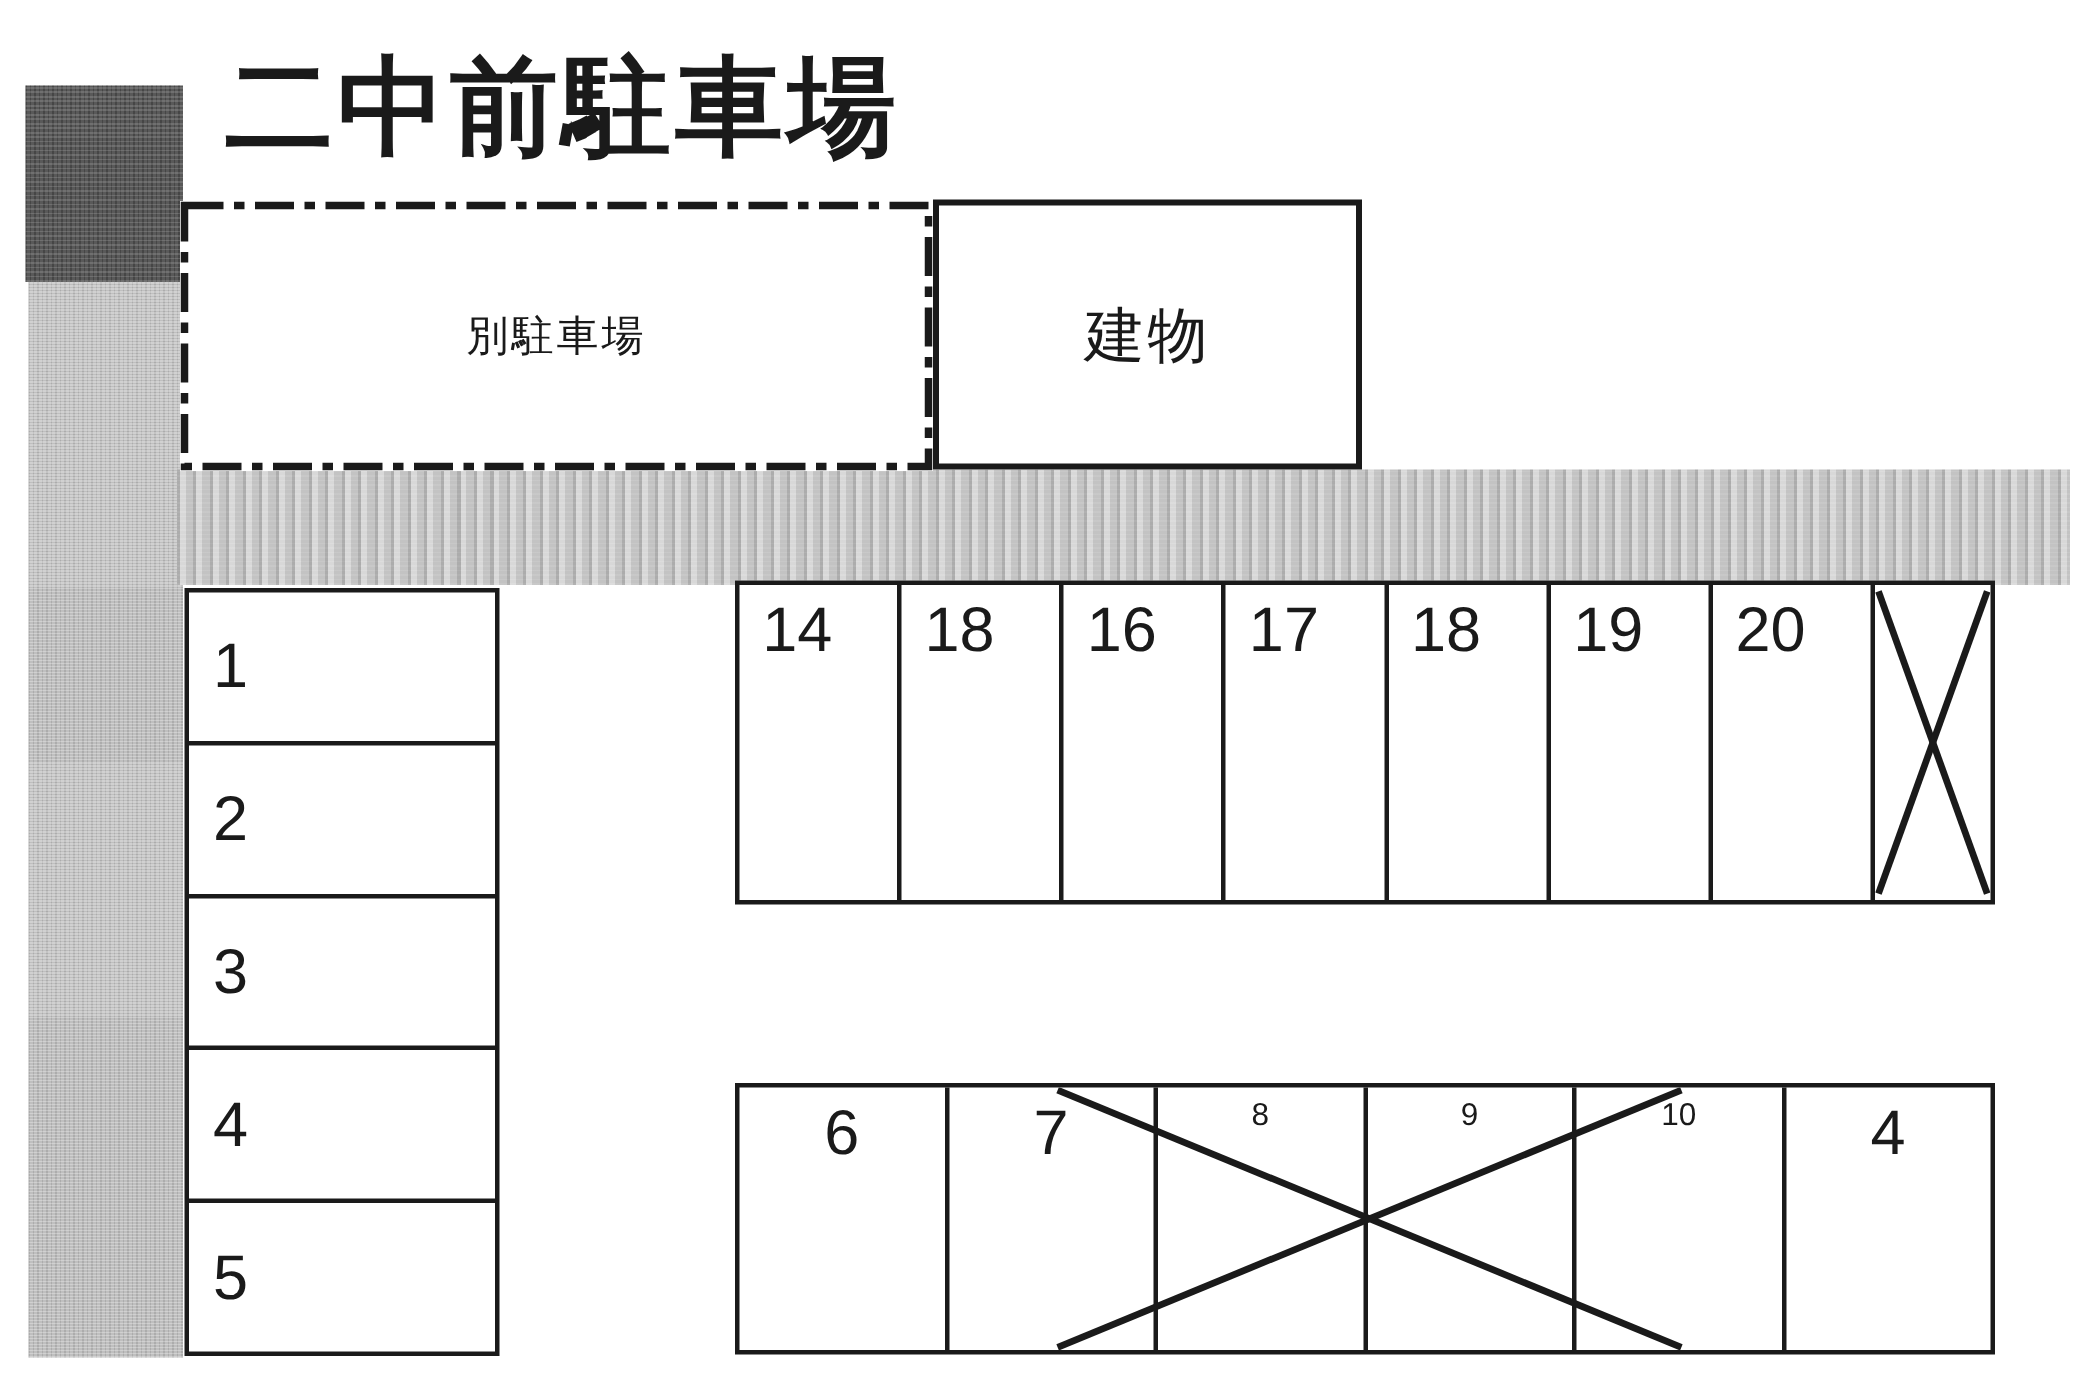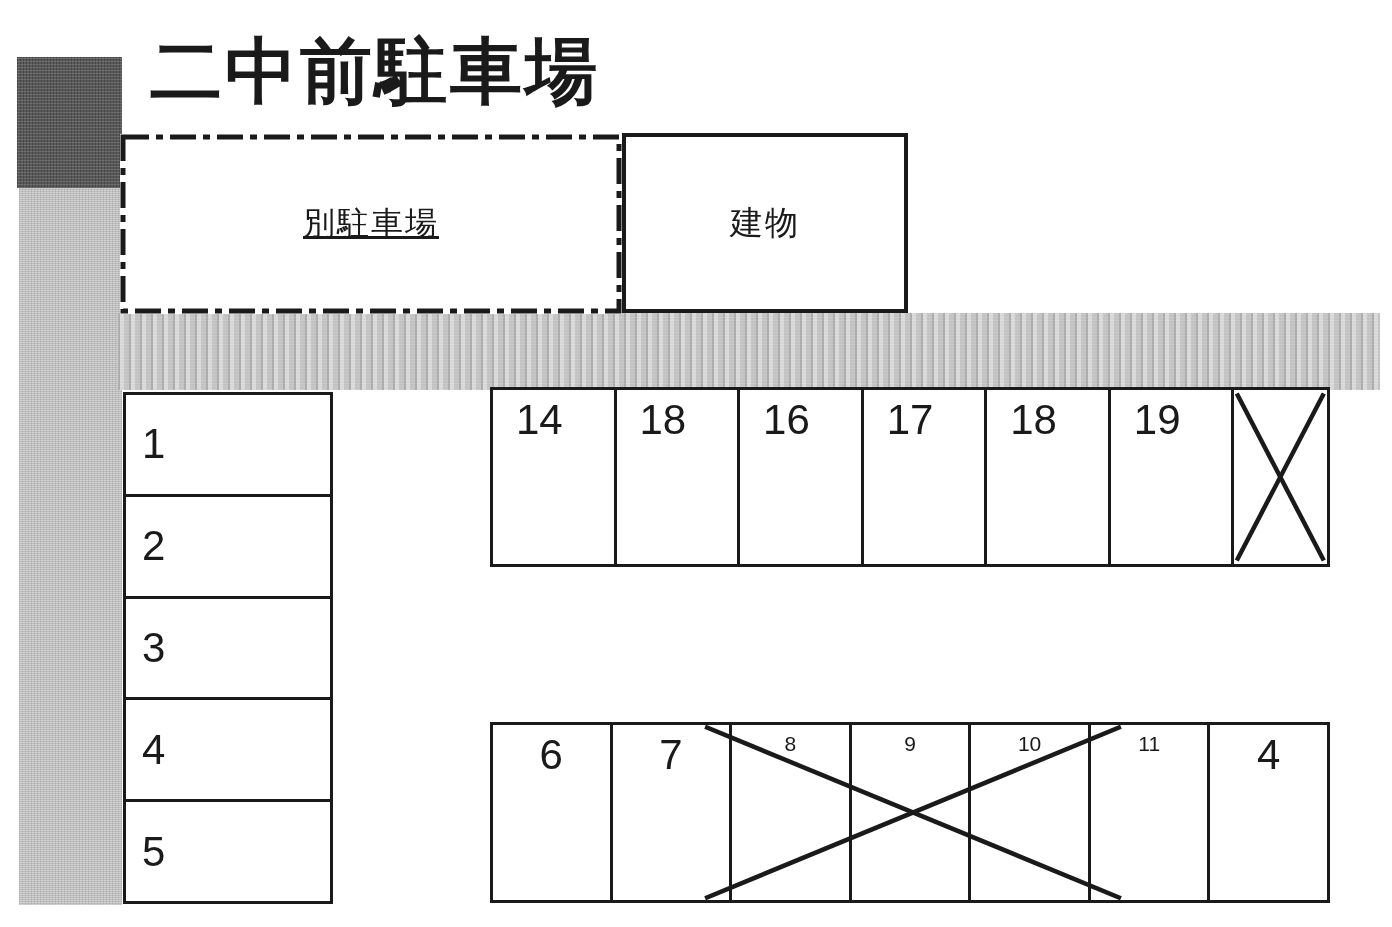--- a/index.html
+++ b/index.html
@@ -42,41 +42,41 @@
         rgba(0,0,0,.05) 6px 11px),
       repeating-linear-gradient(0deg, rgba(255,255,255,.12) 0 1px, transparent 1px 3px);
   }
 
   
   #separate-lot-box{left:120px;top:134px;width:502px;height:180px;background:#fff;}
   #separate-lot-box svg{position:absolute;left:0;top:0;}
   #separate-lot-label{
     position:absolute;left:0;top:0;width:100%;height:100%;
     display:flex;align-items:center;justify-content:center;
-    font-size:32px;letter-spacing:2px;text-decoration:underline;
+    font-size:28px;letter-spacing:2px;
   }
   #building-box{
     left:622px;top:133px;width:286px;height:180px;background:#fff;
     border:4px solid var(--ink,#1a1a1a);box-sizing:border-box;
     display:flex;align-items:center;justify-content:center;
   }
-  #building-label{font-size:33px;letter-spacing:2px;}
+  #building-label{font-size:40px;letter-spacing:2px;}
 
   
   .lot{background:#fff;border:3px solid var(--ink,#1a1a1a);box-sizing:border-box;display:flex;}
   #left-column{left:123px;top:392px;width:210px;height:512px;flex-direction:column;}
   #left-column .cell{
     flex:1;border-top:3px solid var(--ink,#1a1a1a);
     display:flex;align-items:center;justify-content:flex-start;
     padding-left:16px;box-sizing:border-box;
   }
   #left-column .cell:first-child{border-top:none;}
 
   .row-lot{flex-direction:row;}
-  #top-row{left:490px;top:387px;width:840px;height:180px;gap:28px;}
+  #top-row{left:490px;top:387px;width:840px;height:216px;gap:28px;}
   #bottom-row{left:490px;top:722px;width:840px;height:181px;}
   .row-lot .cell{
     flex:1;border-left:3px solid var(--ink,#1a1a1a);
     display:flex;align-items:flex-start;justify-content:center;
     padding-top:8px;box-sizing:border-box;position:relative;
   }
   .row-lot .cell:first-child{border-left:none;}
 
   .num{font-size:42px;line-height:1.05;}
   .num-small{font-size:21px;line-height:1.05;padding-top:0px;}
@@ -141,20 +141,23 @@
     <div class="cell">
       <span class="num">17</span>
     </div>
     <div class="cell">
       <span class="num">18</span>
     </div>
     <div class="cell">
       <span class="num">19</span>
     </div>
     <div class="cell">
+      <span class="num">20</span>
+    </div>
+    <div class="cell">
       <span class="num"></span>
       <svg class="xmark">
         <line x1="3%" y1="2%" x2="97%" y2="98%"></line>
         <line x1="97%" y1="2%" x2="3%" y2="98%"></line>
       </svg>
     </div>
   </div>
 
   <div id="bottom-row" class="abs lot row-lot">
     <div class="cell">
@@ -166,23 +169,20 @@
     <div class="cell">
       <span class="num num-small">8</span>
     </div>
     <div class="cell">
       <span class="num num-small">9</span>
     </div>
     <div class="cell">
       <span class="num num-small">10</span>
     </div>
     <div class="cell">
-      <span class="num num-small">11</span>
-    </div>
-    <div class="cell">
       <span class="num">4</span>
     </div>
     <svg id="group-x">
       <line x1="0.5%" y1="1%" x2="99.5%" y2="99%"></line>
       <line x1="99.5%" y1="1%" x2="0.5%" y2="99%"></line>
     </svg>
   </div>
 
 </div>
 

